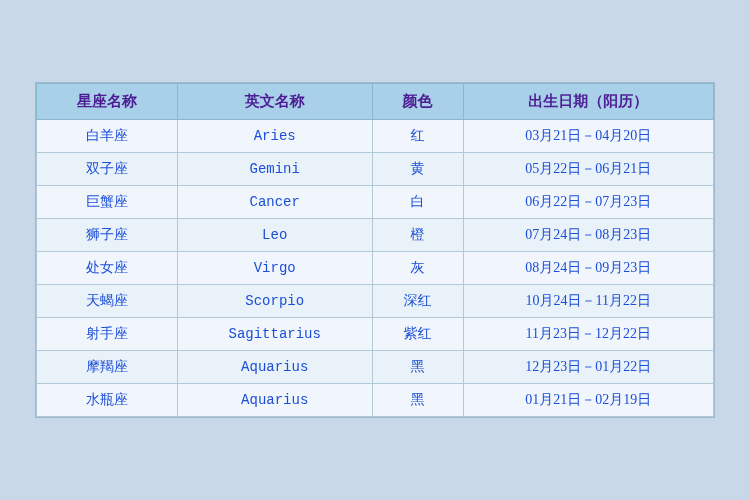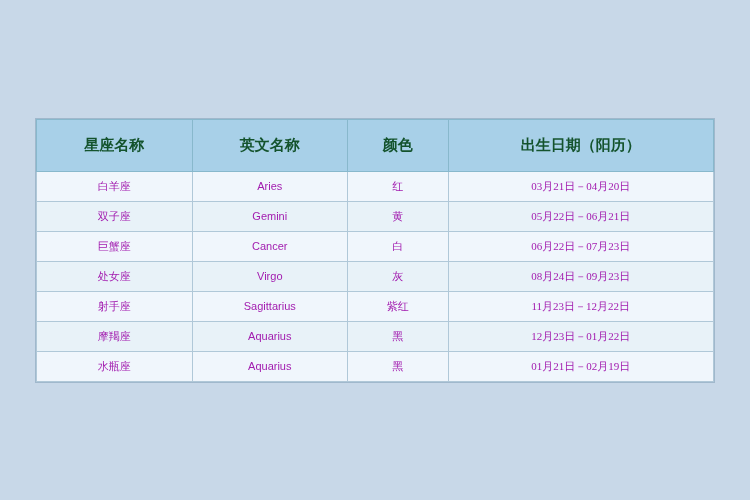--- a/index.html
+++ b/index.html
@@ -28,45 +28,45 @@
       width: 100%;
       border-collapse: collapse;
     }
 
     thead tr {
       background-color: #a8d0e8;
     }
 
     thead th {
       border: 1px solid #88b8cc;
-      padding: 16px 12px;
+      padding: 8px 12px;
       text-align: center;
       font-size: 15px;
       font-weight: bold;
-      color: #14532d;
+      color: #4c1d95;
     }
 
     tbody tr {
       background-color: #f0f6fc;
     }
 
     tbody tr:nth-child(even) {
       background-color: #e8f2f8;
     }
 
     tbody td {
       border: 1px solid #b0c8d8;
       padding: 7px 12px;
       text-align: center;
-      font-size: 11px;
-      color: #a21caf;
+      font-size: 14px;
+      color: #1d4ed8;
     }
 
     td.english {
-      font-family: Liberation Sans, sans-serif;
+      font-family: Liberation Mono, monospace;
     }
   </style>
 </head>
 <body>
 
 <div class="table-container">
   <table>
     <thead>
       <tr>
         <th>星座名称</th>
@@ -88,24 +88,36 @@
           <td>黄</td>
           <td>05月22日－06月21日</td>
         </tr>
         <tr>
           <td>巨蟹座</td>
           <td class="english">Cancer</td>
           <td>白</td>
           <td>06月22日－07月23日</td>
         </tr>
         <tr>
+          <td>狮子座</td>
+          <td class="english">Leo</td>
+          <td>橙</td>
+          <td>07月24日－08月23日</td>
+        </tr>
+        <tr>
           <td>处女座</td>
           <td class="english">Virgo</td>
           <td>灰</td>
           <td>08月24日－09月23日</td>
+        </tr>
+        <tr>
+          <td>天蝎座</td>
+          <td class="english">Scorpio</td>
+          <td>深红</td>
+          <td>10月24日－11月22日</td>
         </tr>
         <tr>
           <td>射手座</td>
           <td class="english">Sagittarius</td>
           <td>紫红</td>
           <td>11月23日－12月22日</td>
         </tr>
         <tr>
           <td>摩羯座</td>
           <td class="english">Aquarius</td>

